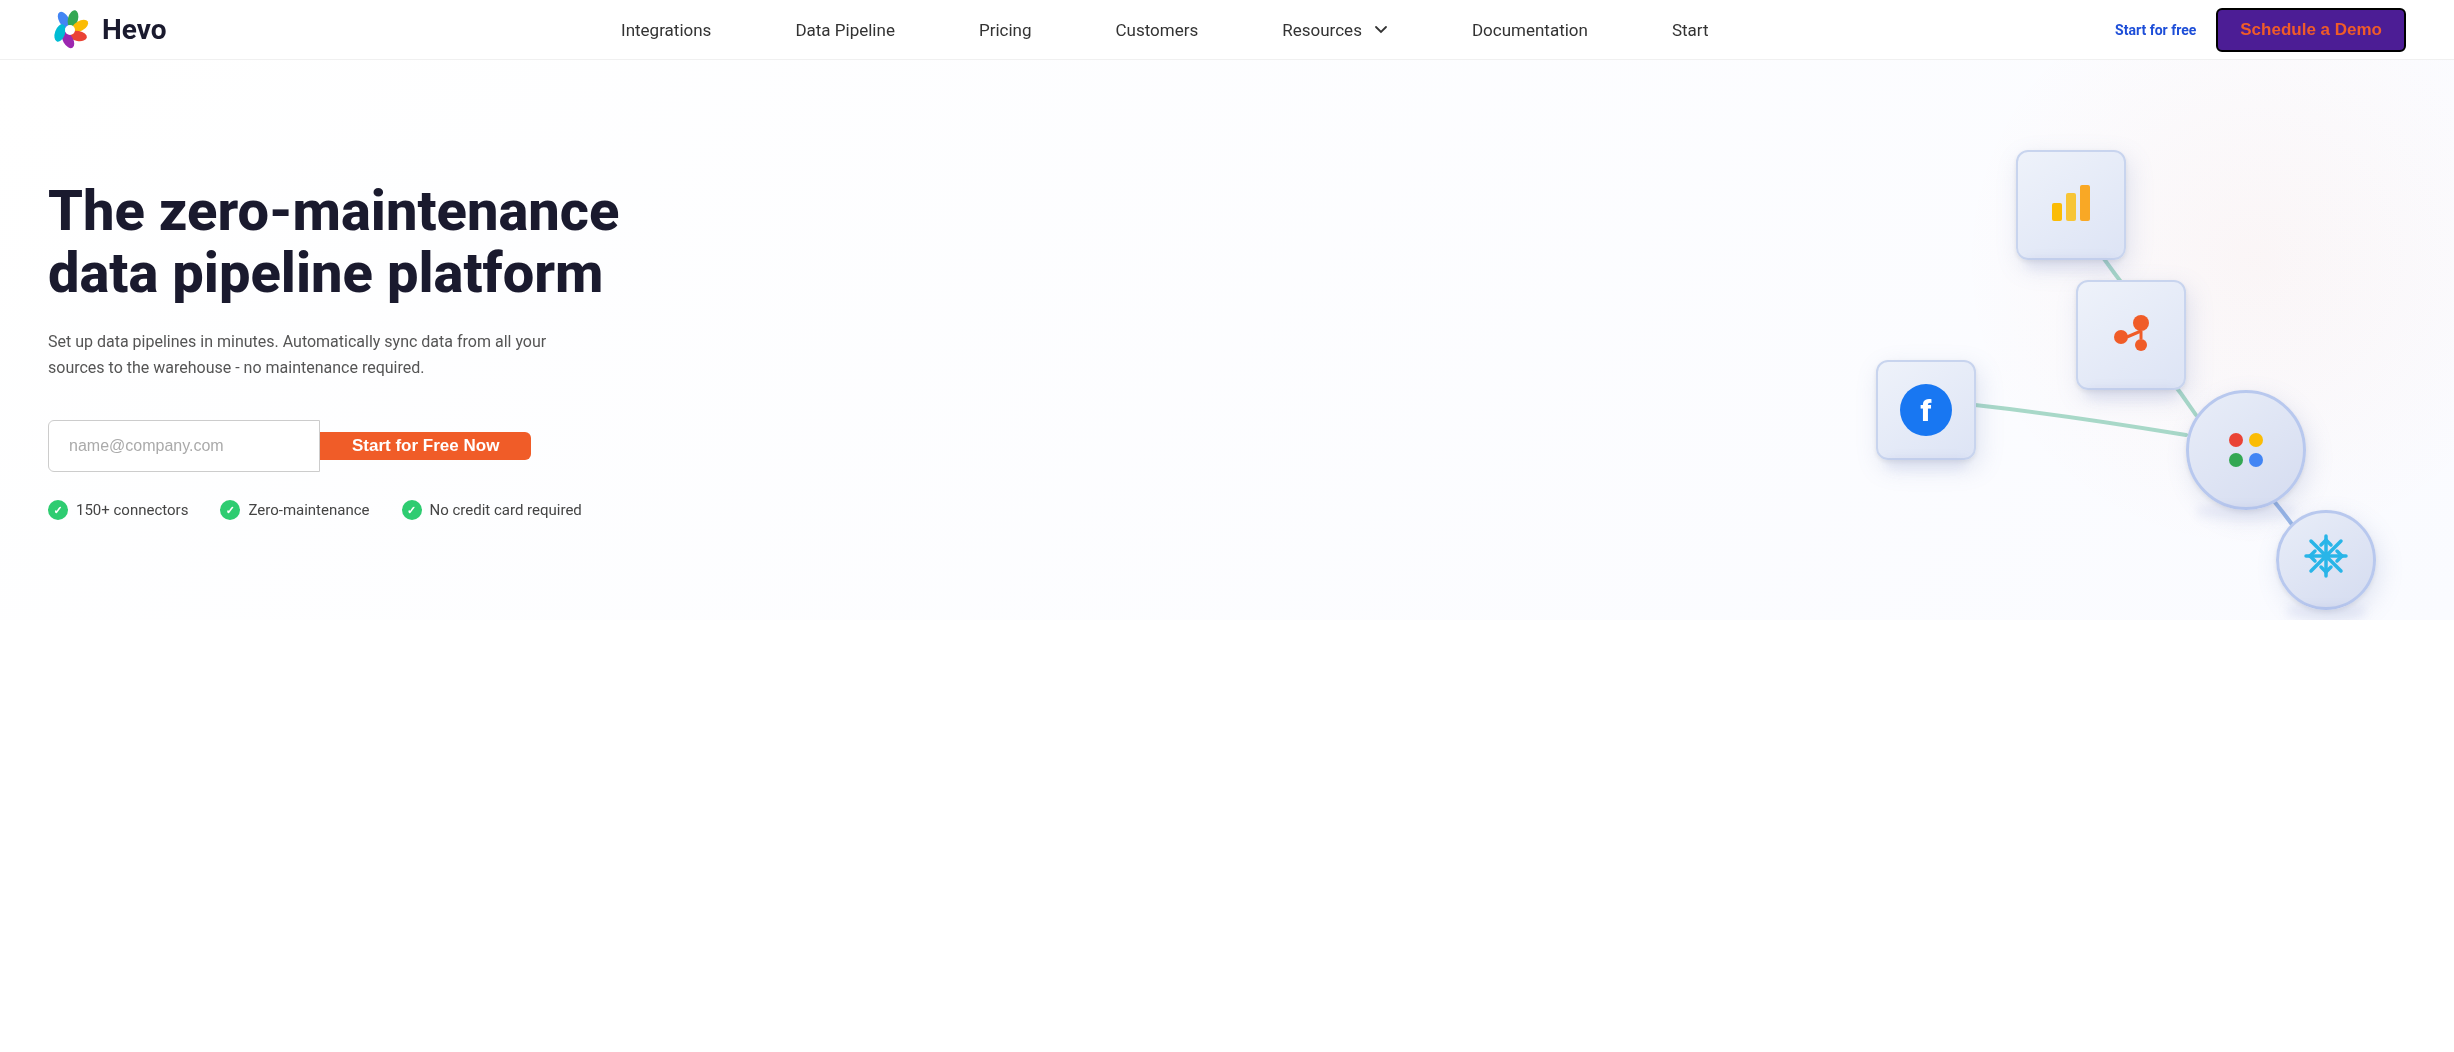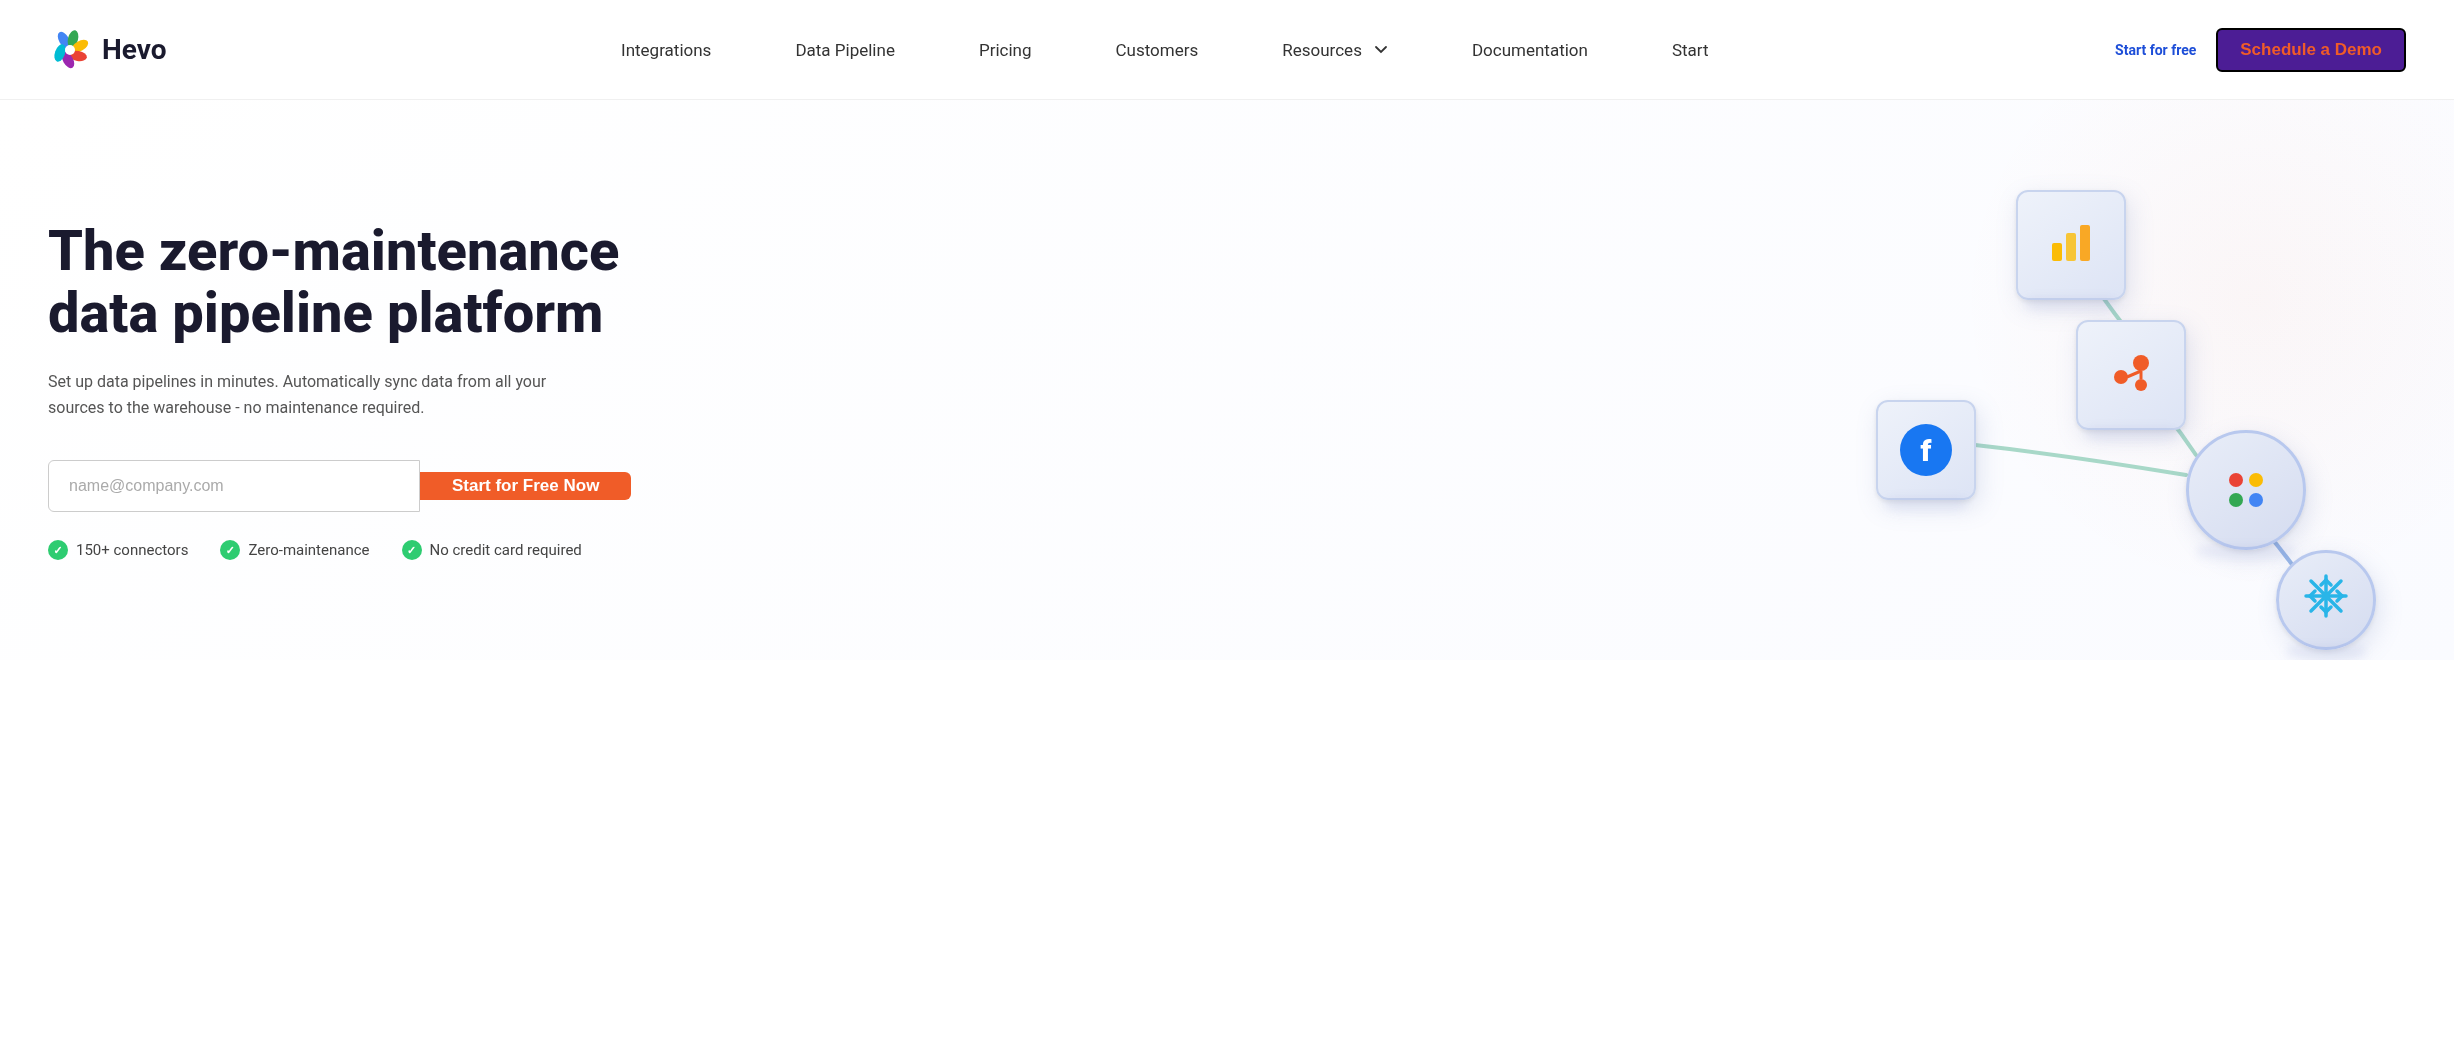--- a/index.html
+++ b/index.html
@@ -1,21 +1,21 @@
 <!DOCTYPE html>
 <html><head>
   <meta charset="utf-8">
   <style>
     * { margin: 0; padding: 0; box-sizing: border-box; }
     body { font-family: -apple-system, BlinkMacSystemFont, 'Segoe UI', Roboto, sans-serif; background: #fff; overflow-x: hidden; }
 
     
     nav {
       display: flex; align-items: center; justify-content: space-between;
-      padding: 0 48px; height: 100px; border-bottom: 1px solid #f0f0f0;
+      padding: 0 48px; height: 60px; border-bottom: 1px solid #f0f0f0;
       position: relative; z-index: 10;
     }
     .nav-logo { display: flex; align-items: center; gap: 10px; cursor: pointer; }
     .nav-logo-text { font-size: 28px; font-weight: 700; color: #1a1a2e; }
     .nav-links { display: flex; align-items: center; gap: 36px; }
     .nav-link { font-size: 17px; color: #333; text-decoration: none; cursor: pointer; white-space: nowrap; margin-left: 48px; }
     .nav-link-resources { display: flex; align-items: center; gap: 12px; }
     .nav-actions { display: flex; align-items: center; gap: 20px; }
     .btn-start-free { font-size: 14px; font-weight: 700; color: #1d4ed8; text-decoration: none; cursor: pointer; }
     .btn-schedule { font-size: 17px; font-weight: 600; color: #f05c28; border: 2px solid #000000; background: #4c1d95; padding: 10px 22px; border-radius: 6px; cursor: pointer; }
@@ -25,21 +25,21 @@
       display: flex; align-items: center; justify-content: space-between;
       padding: 60px 48px 40px 48px; min-height: 520px;
       background: linear-gradient(135deg, #fff 0%, #fafbff 100%);
       overflow: hidden; position: relative; gap: 18px;
     }
     .hero-left { max-width: 640px; flex-shrink: 0; }
     .hero-title { font-size: 56px; font-weight: 800; color: #1a1a2e; line-height: 1.12; margin-bottom: 24px; }
     .hero-subtitle { font-size: 16px; color: #555; line-height: 1.6; margin-bottom: 40px; max-width: 520px; }
     .hero-form { display: flex; align-items: center; gap: 0; margin-bottom: 28px; }
     .hero-input {
-      width: 372px; padding: 16px 20px; font-size: 16px; color: #333;
+      width: 272px; padding: 16px 20px; font-size: 16px; color: #333;
       border: 1.5px solid #ccc; border-radius: 6px 0 0 6px; outline: none;
     }
     .hero-input::placeholder { color: #aaa; }
     .hero-btn {
       padding: 4px 32px; font-size: 17px; font-weight: 700; color: #fff;
       background: #f05c28; border: none; border-radius: 0 6px 6px 0; cursor: pointer;
       white-space: nowrap;
     }
     .hero-badges { display: flex; align-items: flex-end; gap: 32px; }
     .hero-badge { display: flex; align-items: center; gap: 8px; font-size: 15px; color: #444; }

